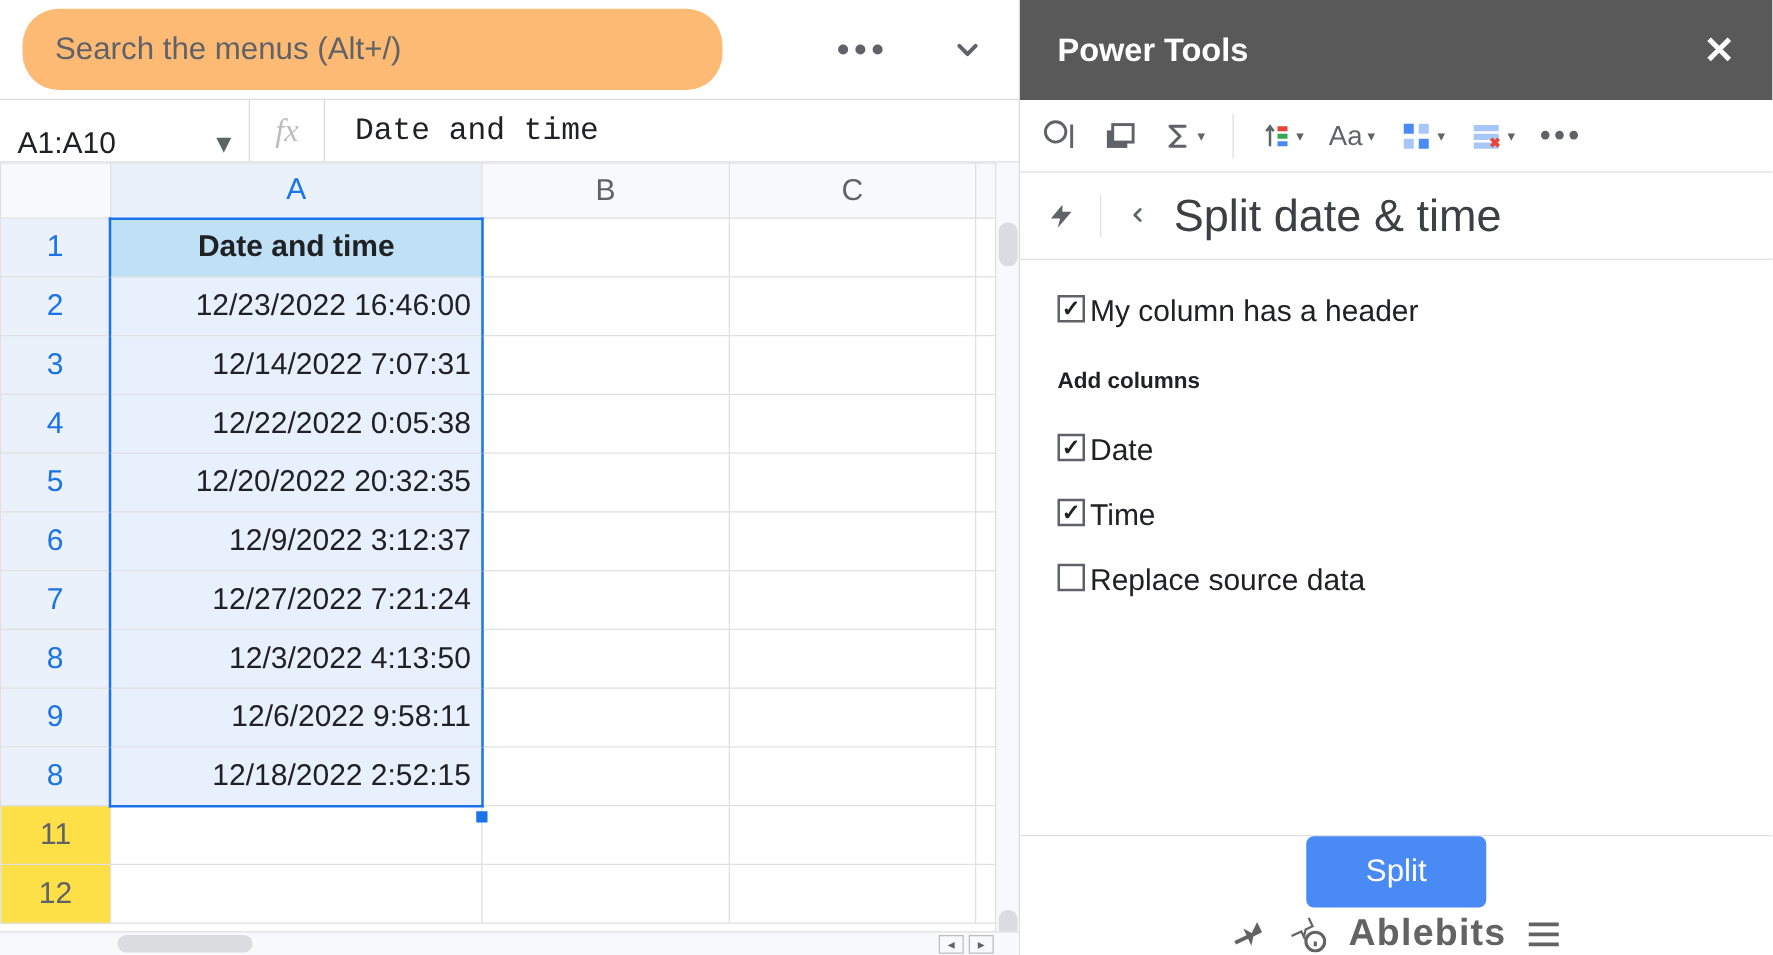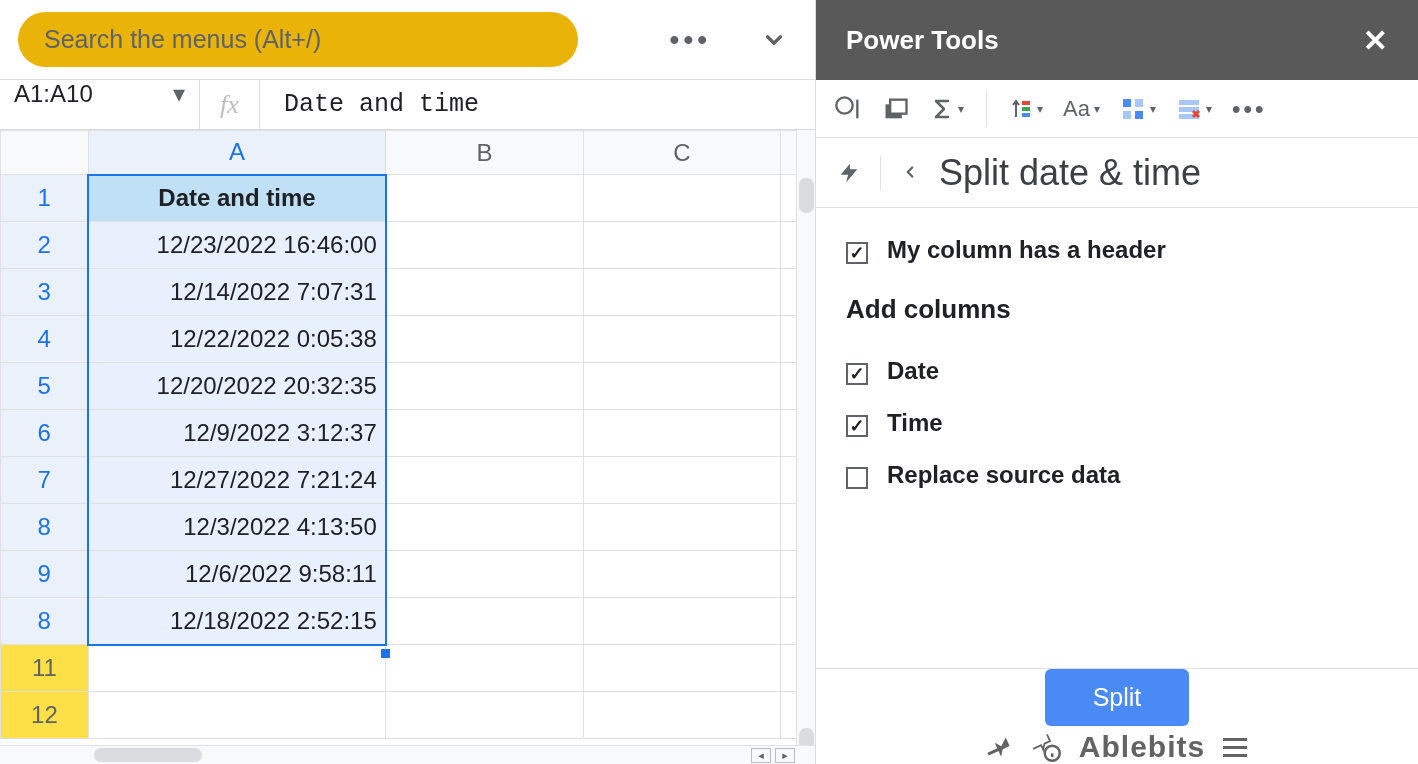--- a/index.html
+++ b/index.html
@@ -7,36 +7,36 @@
       font-family: Arial, "Helvetica Neue", sans-serif;
       width:1418px; height:764px; overflow:hidden; display:flex;
       background:#fff; color:#202124;
     }
     
     .left { width:816px; height:100%; border-right:1px solid #dadce0; display:flex;
             flex-direction:column; }
     .topbar { height:80px; display:flex; align-items:center; padding:0 18px;
               border-bottom:1px solid #dadce0; gap:30px;}
     .search-pill {
-      flex:1; height:55px; background:#eab308; border-radius:29px;
+      flex:1; height:65px; background:#fdba74; border-radius:29px;
       display:flex; align-items:center; padding:0 26px;
       max-width:560px;
     }
     .search-pill input {
       border:none; background:transparent; outline:none; font-size:25px;
       color:#5f6368; width:100%; font-family:inherit;
     }
     .search-pill input::placeholder { color:#5f6368; }
     .topbar-right { display:flex; align-items:center; gap:50px; margin-left:auto;
                     padding-right:10px;}
     .triple-dot { font-size:28px; font-weight:bold; color:#5f6368; letter-spacing:4px;}
     .caret { width:26px; height:26px; display:flex; align-items:center;}
 
     .namefx { height:50px; display:flex; align-items:center; border-bottom:1px solid #dadce0;}
-    .namebox { width:200px; height:100%; display:flex; align-items:flex-start; padding:0 14px;
+    .namebox { width:200px; height:100%; display:flex; align-items:flex-end; padding:0 14px;
                font-size:24px; color:#202124; border-right:1px solid #dadce0;
                justify-content:space-between;}
     .namebox .dd { color:#5f6368;}
     .fx { width:60px; display:flex; align-items:center; justify-content:center;
           font-style:italic; font-family:serif; font-size:26px; color:#bdbdbd;
           border-right:1px solid #dadce0; height:100%;}
     .formula { flex:1; height:100%; display:flex; align-items:center; padding:0 24px;
                font-family:"Courier New", monospace; font-size:25px; color:#202124;}
 
     .gridwrap { flex:1; position:relative; overflow:hidden;}
@@ -87,26 +87,26 @@
     .tbset { display:flex; align-items:center; gap:20px; }
     .divider { width:1px; height:36px; background:#e0e0e0; margin:0 4px;}
     .ticon { color:#5f6368; display:flex; align-items:center; }
     .ticon.dd { gap:4px;}
     .caretdn { font-size:12px; color:#5f6368;}
     .sb-bc { height:70px; border-bottom:1px solid #e0e0e0; display:flex; align-items:center;
              padding:0 22px; gap:20px; font-size:36px; color:#3c4043;}
     .sb-bc .lt { color:#5f6368; }
     .sb-body { flex:1; padding:28px 30px; font-size:24px; color:#202124; display:flex;
                flex-direction:column; gap:30px;}
-    .chk { display:flex; align-items:flex-end; gap:19px;font-weight:bold; }
+    .chk { display:flex; align-items:flex-start; gap:4px; }
     .chkbox { width:22px; height:22px; border:2px solid #5f6368; display:flex;
               align-items:center; justify-content:center; font-size:18px;
               font-weight:bold; color:#202124; line-height:1;}
     .chkbox.checked::after { content:"✓"; }
-    .section-title { font-weight:bold; font-size:26px; margin-bottom:-4px;}
+    .section-title { font-weight:bold; font-size:18px; margin-bottom:-4px;}
     .opts { display:flex; flex-direction:column; gap:24px; padding-top:6px;}
     .sb-footer { border-top:1px solid #e0e0e0; height:96px;
                  display:flex; align-items:center; padding:0 28px;
                  justify-content:space-between;flex-direction:column;}
     .split-btn { background:#4a8af4; color:#fff; border:none; font-size:25px;
                  font-weight:normal; padding:14px 48px; border-radius:6px;
                  cursor:pointer;}
     .footer-right { display:flex; align-items:center; gap:18px;}
     .brand { font-size:30px; color:#636363; letter-spacing:1px; font-weight:bold;}
     .ham { display:flex; flex-direction:column; gap:5px;}

